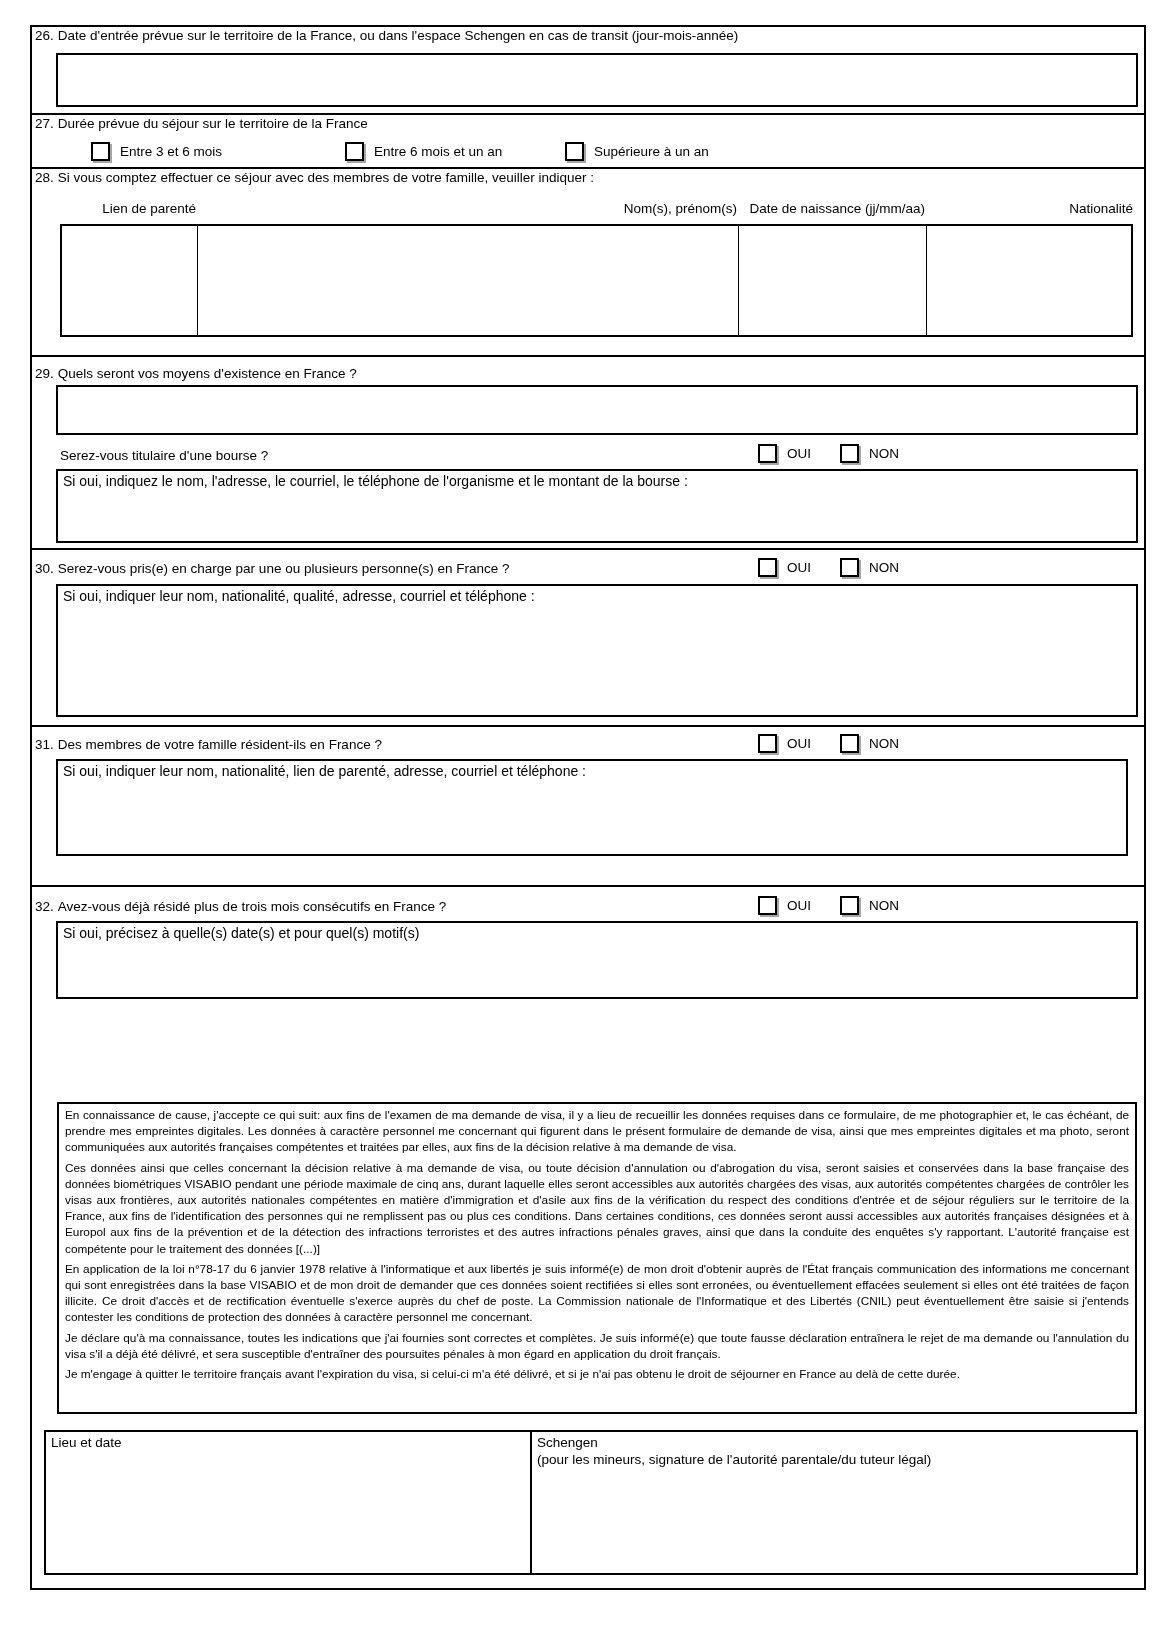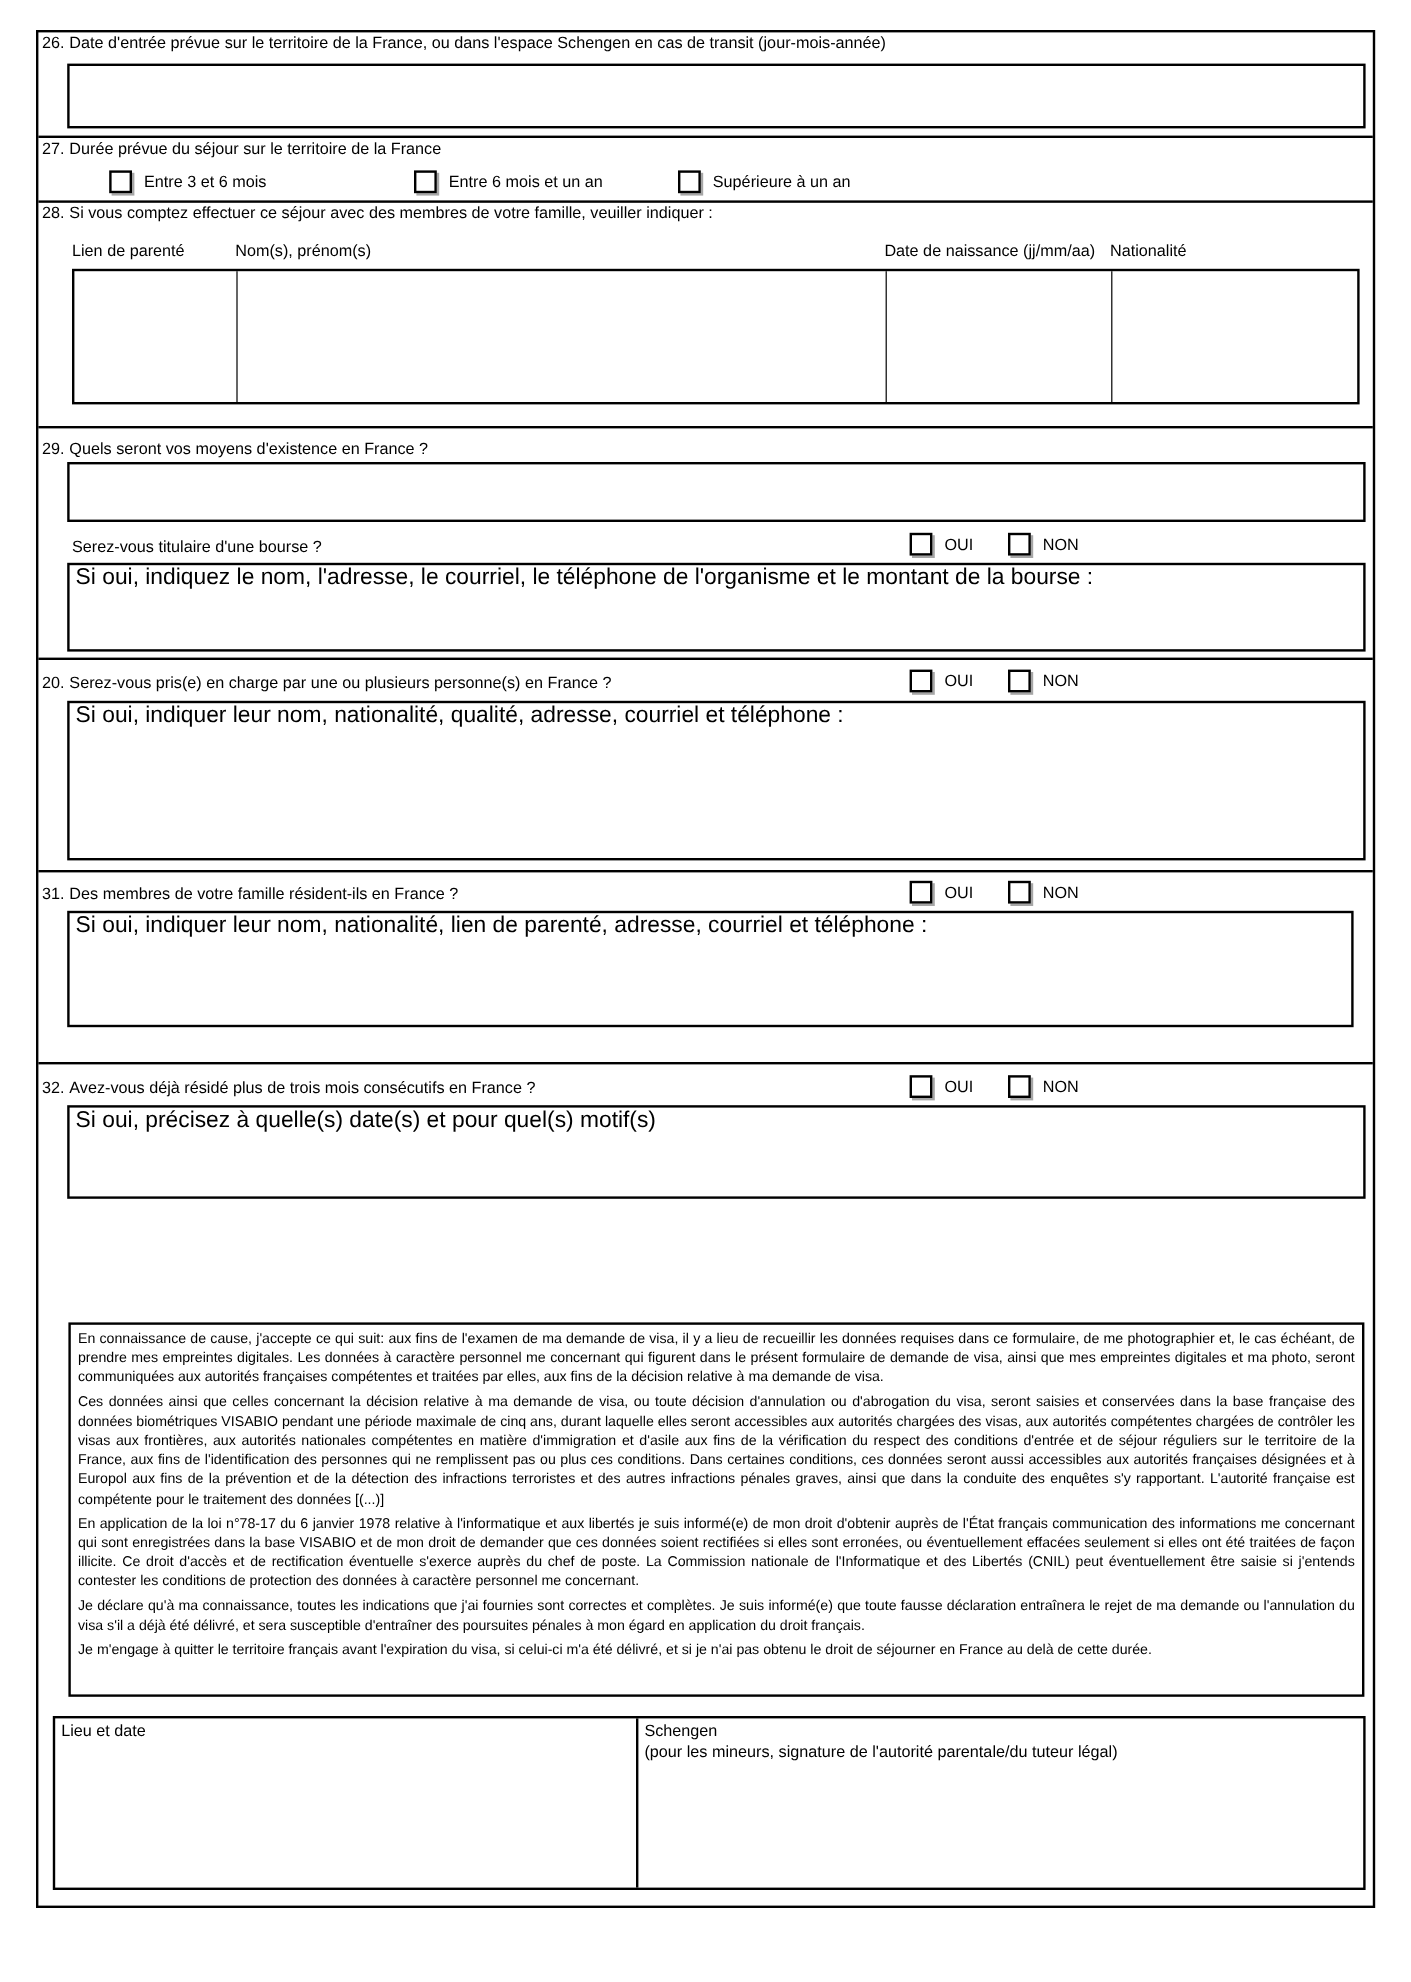--- a/index.html
+++ b/index.html
@@ -5,29 +5,29 @@
   html,body{margin:0;padding:0;background:#fff;}
   .page{position:relative;width:1176px;height:1652px;background:#fff;
         font-family:Liberation Sans, sans-serif;color:#000;}
   .frame{position:absolute;left:30px;top:25px;width:1116px;height:1565px;
          border:2px solid #000;box-sizing:border-box;background:#fff;}
   .sec{position:relative;box-sizing:border-box;border-bottom:2px solid #000;}
   .sec.last{border-bottom:none;}
   .q{position:absolute;left:3px;right:4px;font-size:13.5px;line-height:17px;white-space:nowrap;}
   .q .qn{margin-right:4px;}
   .inputbox{position:absolute;border:2px solid #000;background:#fff;box-sizing:border-box;}
-  .hint{font-size:19px;line-height:17px;padding:2px 5px;}
+  .hint{font-size:14px;line-height:17px;padding:2px 5px;}
   .cbg{position:absolute;display:flex;align-items:center;font-size:13.5px;padding-left:28px;}
   .cb{width:15px;height:15px;border:2px solid #000;background:#fff;flex:0 0 auto;
       box-shadow:2px 2px 0 rgba(0,0,0,0.35);}
   .cbg .cblabel{margin-left:10px;}
   .yn-oui{left:678px;margin-left:20px;}
   .yn-non{left:780px;}
   
-  .famhead{position:absolute;font-size:13.5px;text-align:left;}
+  .famhead{position:absolute;font-size:13.5px;text-align:right;}
   .famtable{position:absolute;left:28px;top:55px;width:1073px;height:113px;
             border:2px solid #000;box-sizing:border-box;display:flex;}
   .famcell{box-sizing:border-box;border-right:1.5px solid #000;height:100%;}
   .famcell:last-child{border-right:none;}
   
   .legal{position:absolute;left:25px;top:215px;width:1080px;height:312px;
          border:2px solid #000;box-sizing:border-box;padding:3px 6px;overflow:hidden;}
   .legal p{margin:0 0 4px 0;font-size:11.8px;line-height:16.2px;text-align:justify;}
   
   .sigtable{position:absolute;left:12px;top:543px;width:1094px;height:145px;
@@ -99,21 +99,21 @@
         <span class="cb"></span>
         <span class="cblabel">NON</span>
       </div>
       <div class="inputbox" style="top:112px;left:24px;right:6px;height:74px">
         <div class="hint">Si oui, indiquez le nom, l'adresse, le courriel, le téléphone de l'organisme et le montant de la bourse :</div>
       </div>
     </section>
 
     <section class="sec" style="height:177px">
       <div class="q" style="top:10px">
-        <span class="qn">20.</span><span>Serez-vous pris(e) en charge par une ou plusieurs personne(s) en France ?</span>
+        <span class="qn">30.</span><span>Serez-vous pris(e) en charge par une ou plusieurs personne(s) en France ?</span>
       </div>
       <div class="cbg yn-oui" style="top:8px">
         <span class="cb"></span>
         <span class="cblabel">OUI</span>
       </div>
       <div class="cbg yn-non" style="top:8px">
         <span class="cb"></span>
         <span class="cblabel">NON</span>
       </div>
       <div class="inputbox" style="top:34px;left:24px;right:6px;height:133px">

